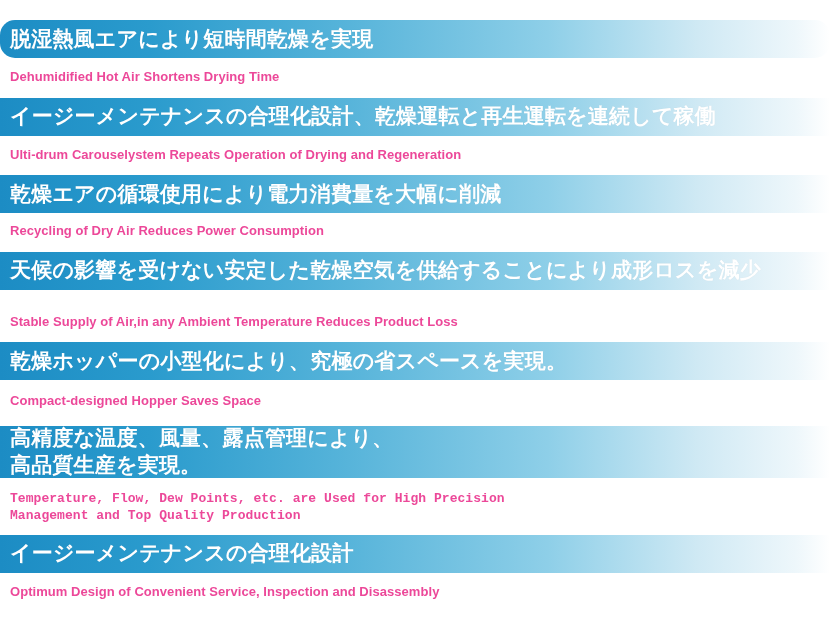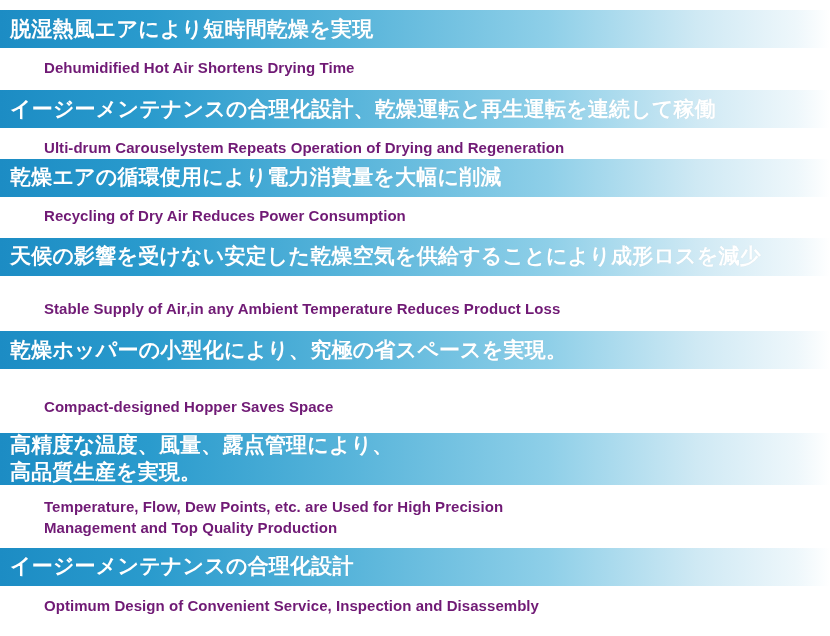--- a/index.html
+++ b/index.html
@@ -39,38 +39,37 @@
     font-size: 21px;
     line-height: 1.28;
     letter-spacing: 0.2px;
     white-space: pre-line;
     text-shadow: 0 0 1px rgba(0,0,0,0.08);
   }
   .banner.h1 { height: 38px; }
   .banner.h2 { height: 52px; }
 
   .sub-en {
-    color: #701a75;
+    color: #ec4899;
     font-weight: bold;
-    font-size: 15px;
+    font-size: 13px;
     line-height: 1.35;
     letter-spacing: 0.05px;
     padding: 9px 0 9px 10px;
     white-space: pre-line;
-    margin-left: 34px;
   }
 
   
-  .f0 .banner { margin-top: 2px; }
+  .f0 .banner { margin-top: 12px; border-radius: 15px; }
   .f0 .sub-en { padding-top: 10px; padding-bottom: 12px; }
-  .f1 .sub-en { padding-top: 10px; padding-bottom: 0; }
+  .f1 .sub-en { padding-top: 10px; padding-bottom: 12px; }
   .f2 .sub-en { padding-bottom: 12px; }
   .f3 .sub-en { padding-top: 23px; padding-bottom: 12px; }
-  .f4 .sub-en { padding-top: 28px; padding-bottom: 16px; }
-  .f5 .sub-en { padding-top: 12px; padding-bottom: 10px; }
+  .f4 .sub-en { padding-top: 12px; padding-bottom: 16px; }
+  .f5 .sub-en { padding-top: 12px; padding-bottom: 10px; font-family: Liberation Mono, monospace; }
   .f6 .sub-en { padding-top: 10px; padding-bottom: 4px; }
 </style>
 </head>
 <body>
 
 <div class="sheet">
 
   <div class="feature f0">
     <div class="banner h1">
       <div class="banner-jp">脱湿熱風エアにより短時間乾燥を実現</div>

